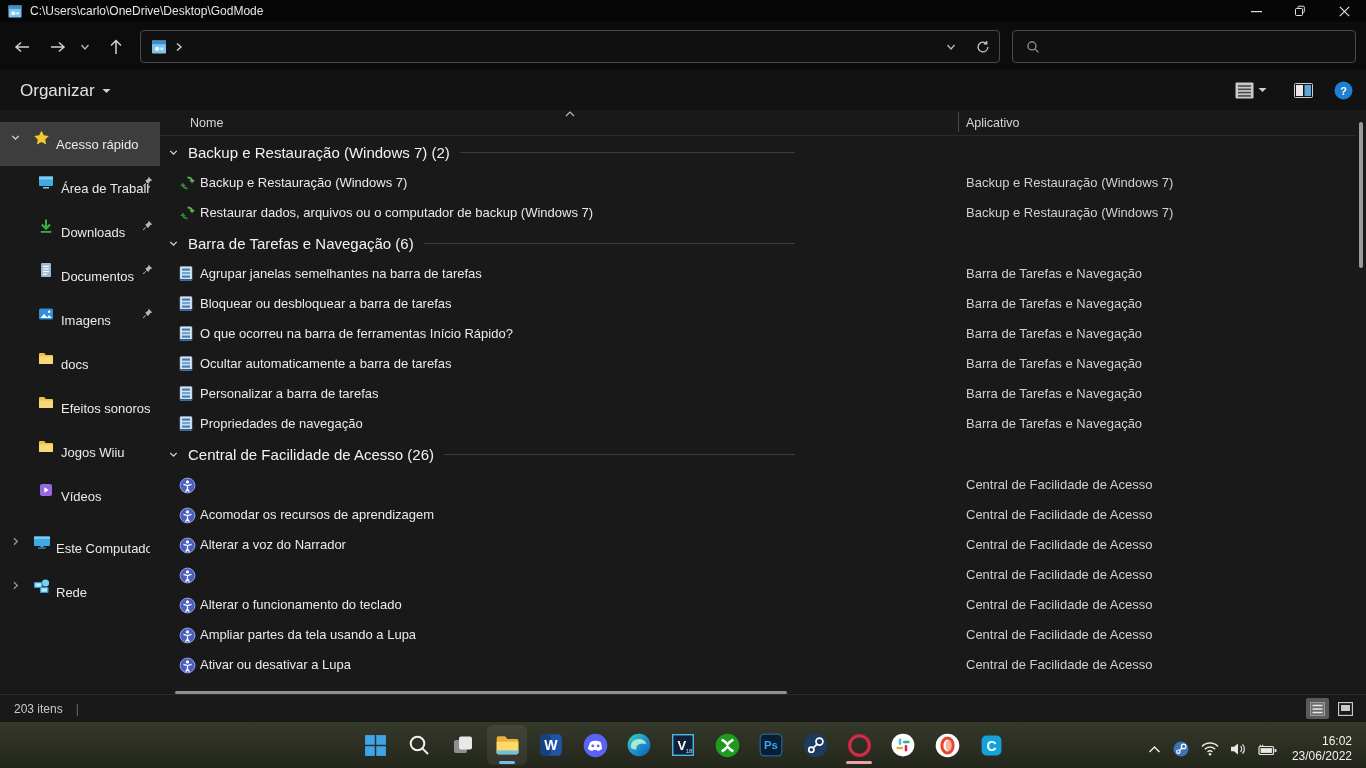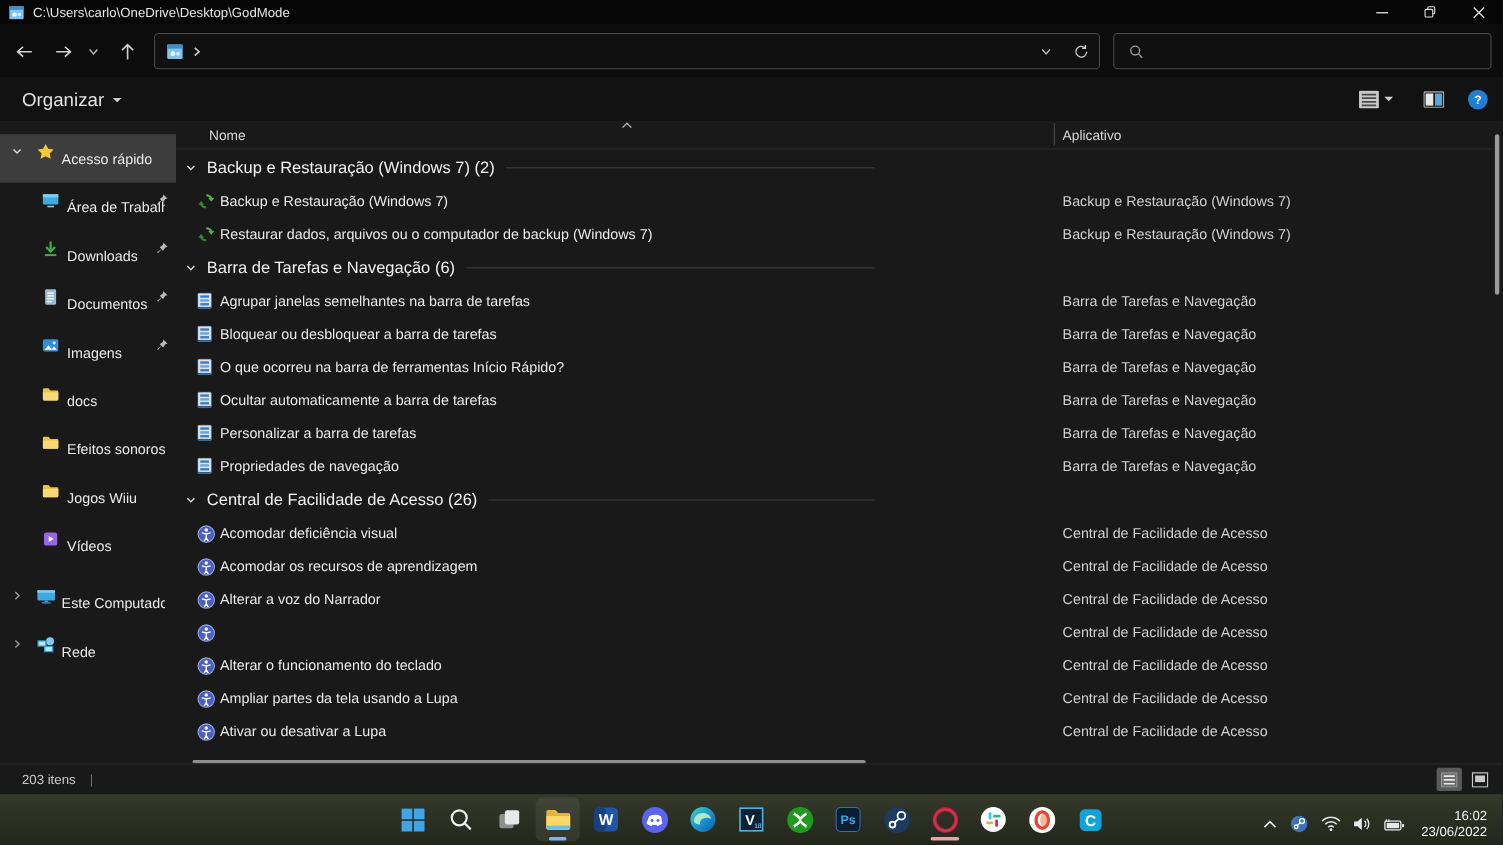--- a/index.html
+++ b/index.html
@@ -61,21 +61,21 @@
   .row .nm { position:absolute; left:40px; top:7px; width:580px; white-space:nowrap; overflow:hidden; }
   .row .ap { position:absolute; left:806px; top:7px; color:#d0d0d0; }
   .grow { height:31px; display:flex; align-items:center; width:635px; font-size:15px; color:#f2f2f2; }
   .grow .chev { margin-left:8px; margin-right:9px; }
   .grow .gl { flex:1; height:1px; background:#3c3c3c; margin-left:10px; }
   .h-scroll { position:absolute; left:15px; bottom:0; width:612px; height:3px; background:#8f8f8f; border-radius:2px; }
   .v-scroll-track { position:absolute; right:3px; top:2px; bottom:2px; width:5px; }
   .v-scroll { position:absolute; right:0; top:10px; width:4px; height:146px; background:#9a9a9a; border-radius:2px; }
 
   
-  .statusbar { position:absolute; left:0; right:0; bottom:46px; height:28px; background:#191919; border-top:1px solid #2a2a2a; display:flex; align-items:center; font-size:12px; color:#c9c9c9;padding-left:6px; }
+  .statusbar { position:absolute; left:0; right:0; bottom:46px; height:28px; background:#191919; border-top:1px solid #2a2a2a; display:flex; align-items:center; font-size:12px; color:#c9c9c9; }
   .statusbar .cnt { margin-left:14px; }
   .statusbar .dvd { margin-left:13px; color:#6a6a6a; }
   .status-views { position:absolute; right:9px; display:flex; gap:5px; }
   .sv-btn { width:23px; height:21px; display:flex; align-items:center; justify-content:center; border-radius:2px; }
   .sv-btn.selected { background:#5a5a5a; }
 
   
   .taskbar { position:absolute; left:0; right:0; bottom:0; height:46px; background:linear-gradient(180deg,#35392a 0%,#23261b 100%); }
   .tb-apps { position:absolute; left:50%; top:3px; transform:translateX(-50%); display:flex; gap:4px; }
   .tb-btn { width:40px; height:40px; display:flex; align-items:center; justify-content:center; border-radius:6px; position:relative; }
@@ -506,21 +506,20 @@
           <span class="gl"></span>
         </div>
         <div class="row">
           <span class="ic">
             <svg width="17" height="17" viewBox="0 0 16 16">
               <circle cx="8" cy="8" r="7" fill="#4a5fc1" stroke="#9aa8e0" stroke-width="0.9"></circle>
               <circle cx="8" cy="4.6" r="1.5" fill="#fff"></circle>
               <path d="M4.2 7l3.8 1 3.8-1M8 8v3.2L6.2 14M8 11.2L9.8 14" stroke="#fff" stroke-width="1.2" fill="none"></path>
             </svg>
           </span>
-          <span class="nm">Acomodar deficiência visual</span>
           <span class="ap">Central de Facilidade de Acesso</span>
         </div>
         <div class="row">
           <span class="ic">
             <svg width="17" height="17" viewBox="0 0 16 16">
               <circle cx="8" cy="8" r="7" fill="#4a5fc1" stroke="#9aa8e0" stroke-width="0.9"></circle>
               <circle cx="8" cy="4.6" r="1.5" fill="#fff"></circle>
               <path d="M4.2 7l3.8 1 3.8-1M8 8v3.2L6.2 14M8 11.2L9.8 14" stroke="#fff" stroke-width="1.2" fill="none"></path>
             </svg>
           </span>

